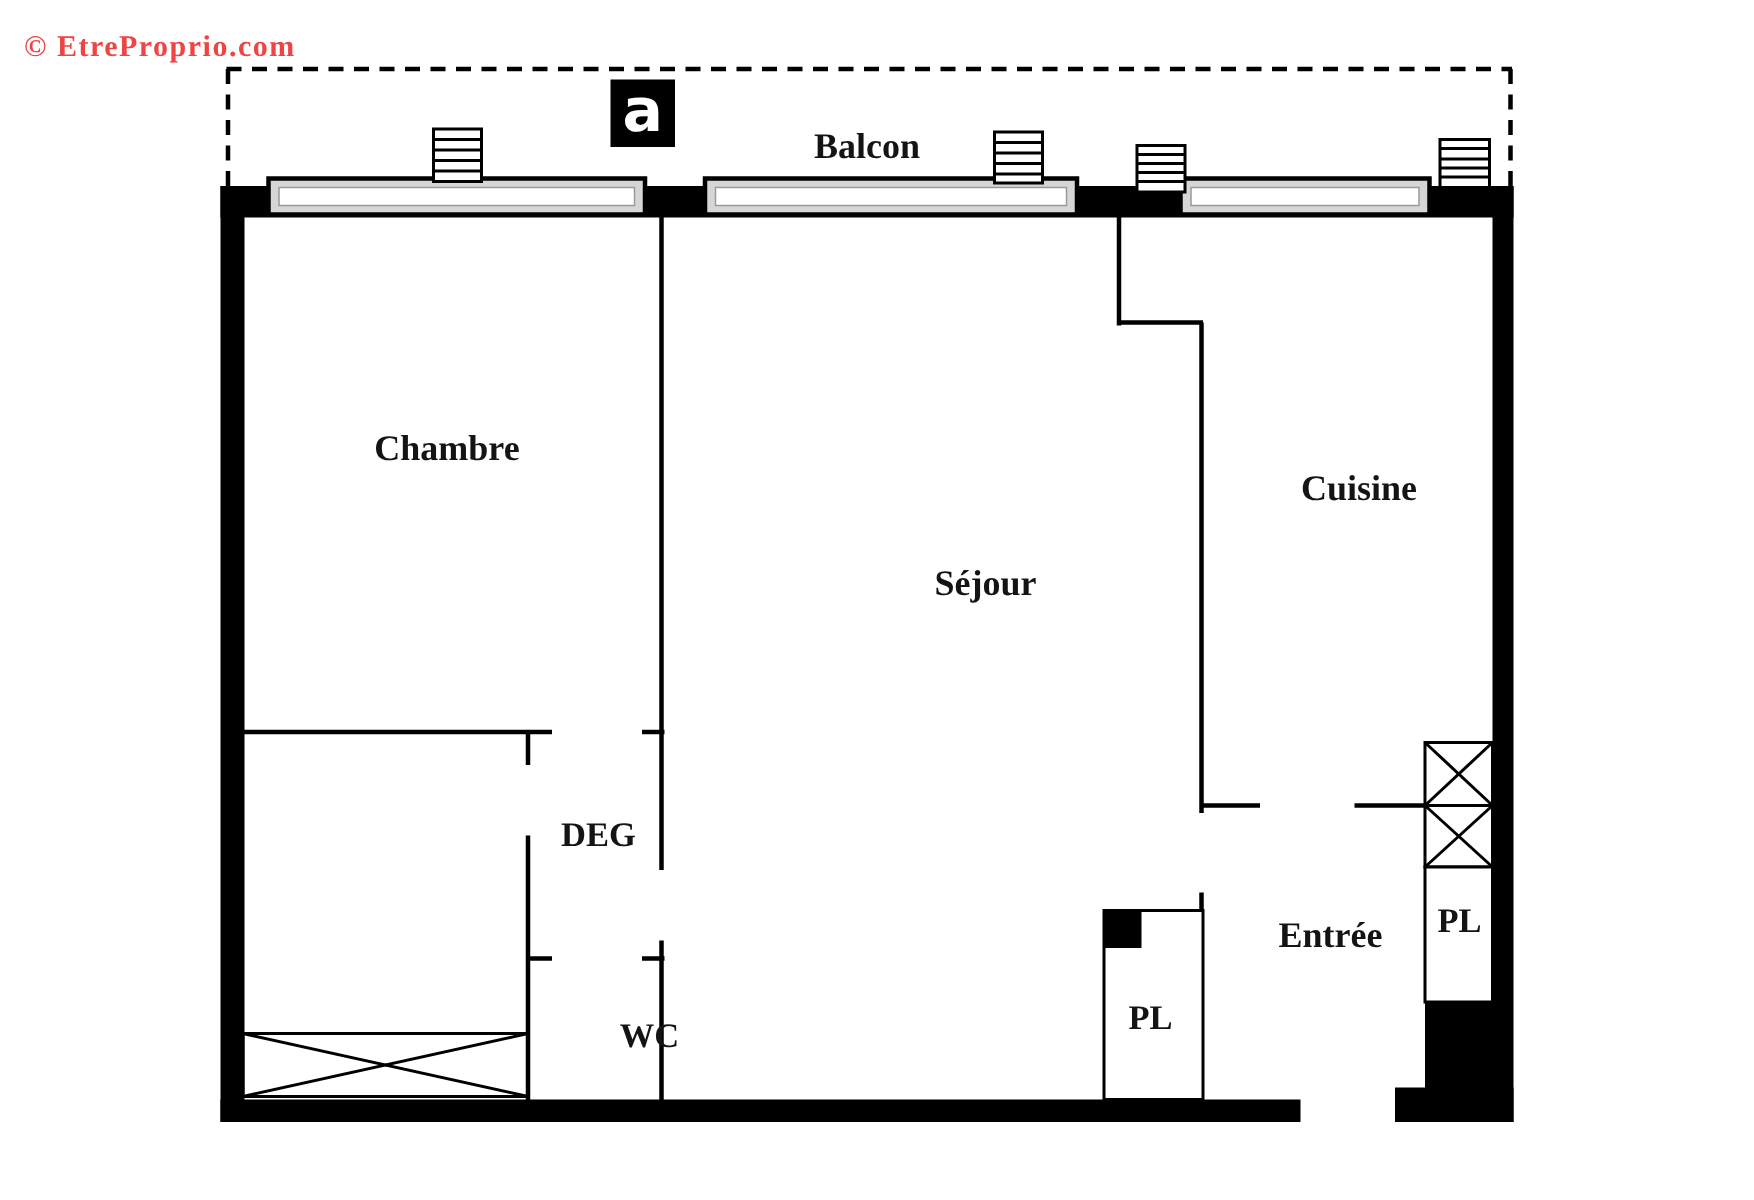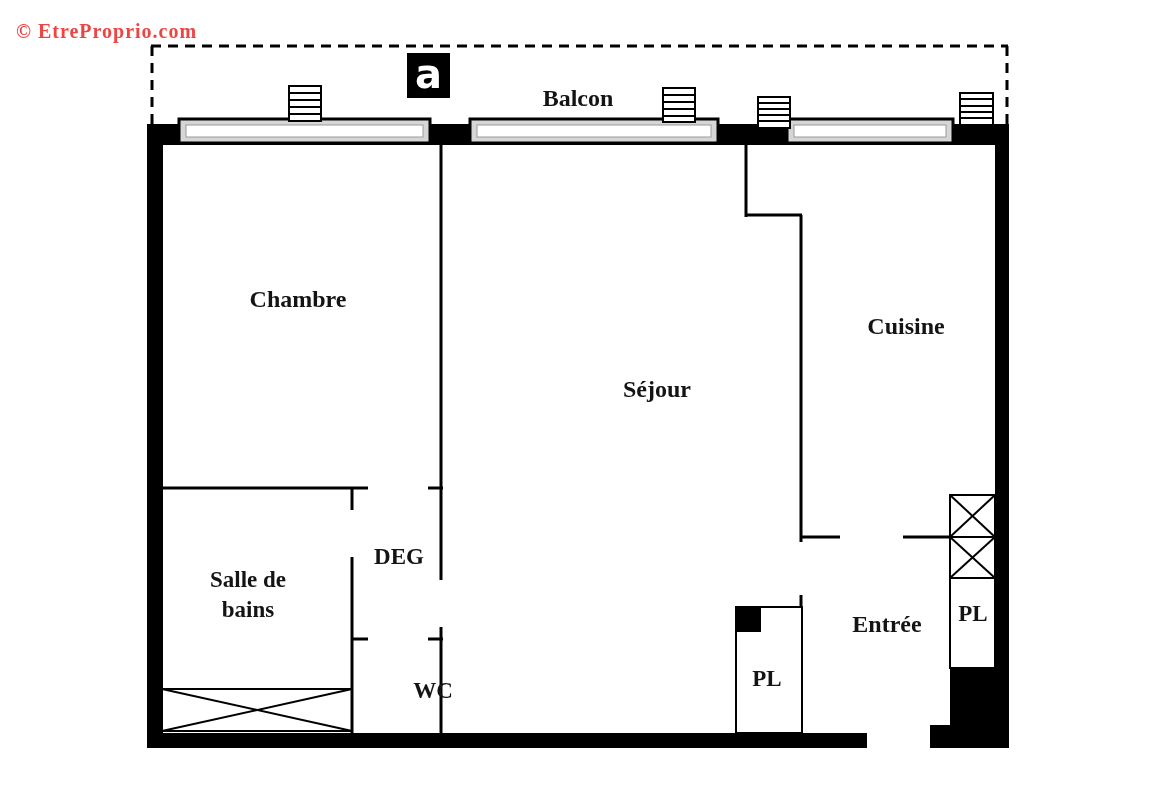--- a/index.html
+++ b/index.html
@@ -159,23 +159,19 @@
   </svg>
 
   <div class="watermark">© EtreProprio.com</div>
 
   <div class="logo-a">a</div>
 
   <div class="room-label" style="left:578px;top:83px;margin-top:16px;">Balcon</div>
   <div class="room-label" style="left:298px;top:300px;">Chambre</div>
   <div class="room-label" style="left:638px;top:390px;margin-left:19px;">Séjour</div>
   <div class="room-label" style="left:906px;top:327px;">Cuisine</div>
-  <div class="room-label small" style="left:248px;top:595px;">
-    <div>Salle de</div>
-    <div>bains</div>
-  </div>
   <div class="room-label small" style="left:399px;top:557px;text-align:right;">DEG</div>
   <div class="room-label small" style="left:397px;top:691px;margin-left:36px;">WC</div>
   <div class="room-label small" style="left:767px;top:679px;">PL</div>
   <div class="room-label" style="left:887px;top:625px;">Entrée</div>
   <div class="room-label small" style="left:973px;top:614px;">PL</div>
 
 </div>
 
 </body></html>

